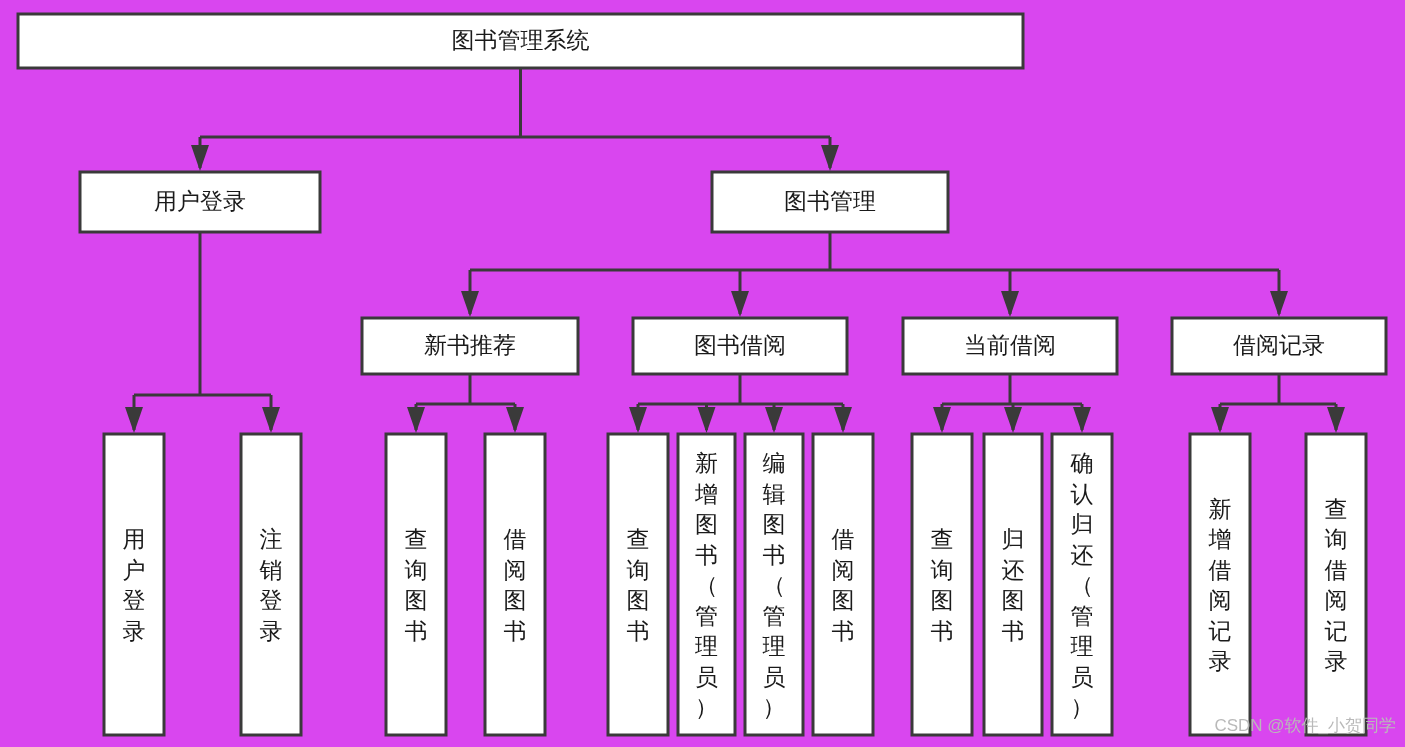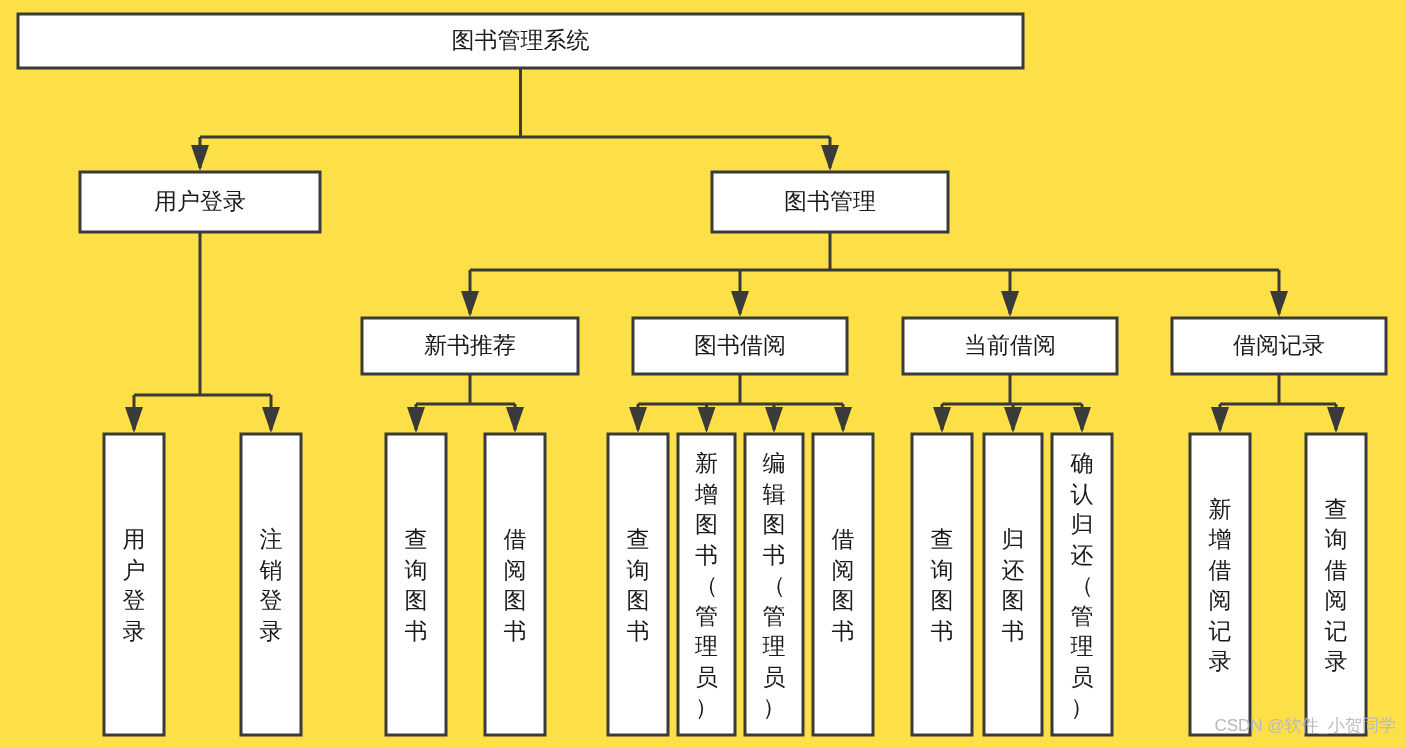--- a/index.html
+++ b/index.html
@@ -10,21 +10,21 @@
   body {
     width: 1405px;
     height: 747px;
     overflow: hidden;
     font-family: "Liberation Sans", "DejaVu Sans", sans-serif;
   }
   #diagram-root {
     position: relative;
     width: 1405px;
     height: 747px;
-    background: #fde047;
+    background: #d946ef;
   }
   svg.diagram-svg {
     position: absolute;
     top: 0;
     left: 0;
     width: 1405px;
     height: 747px;
     display: block;
   }
   .node-box {

